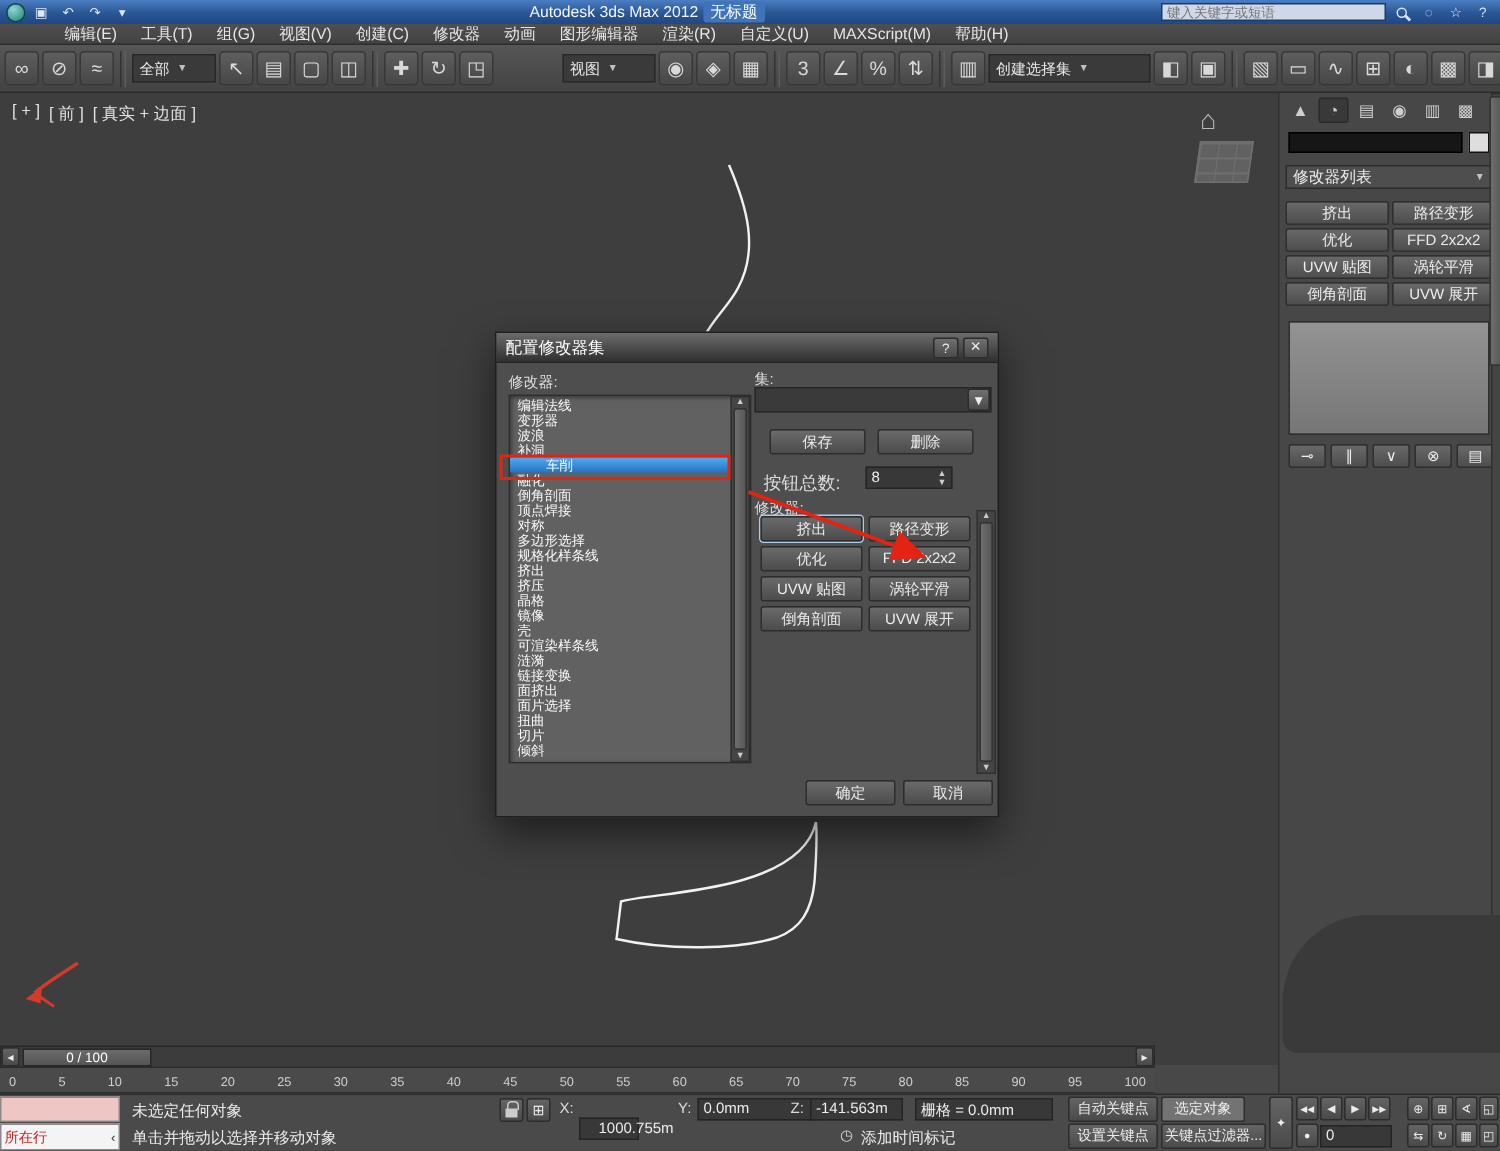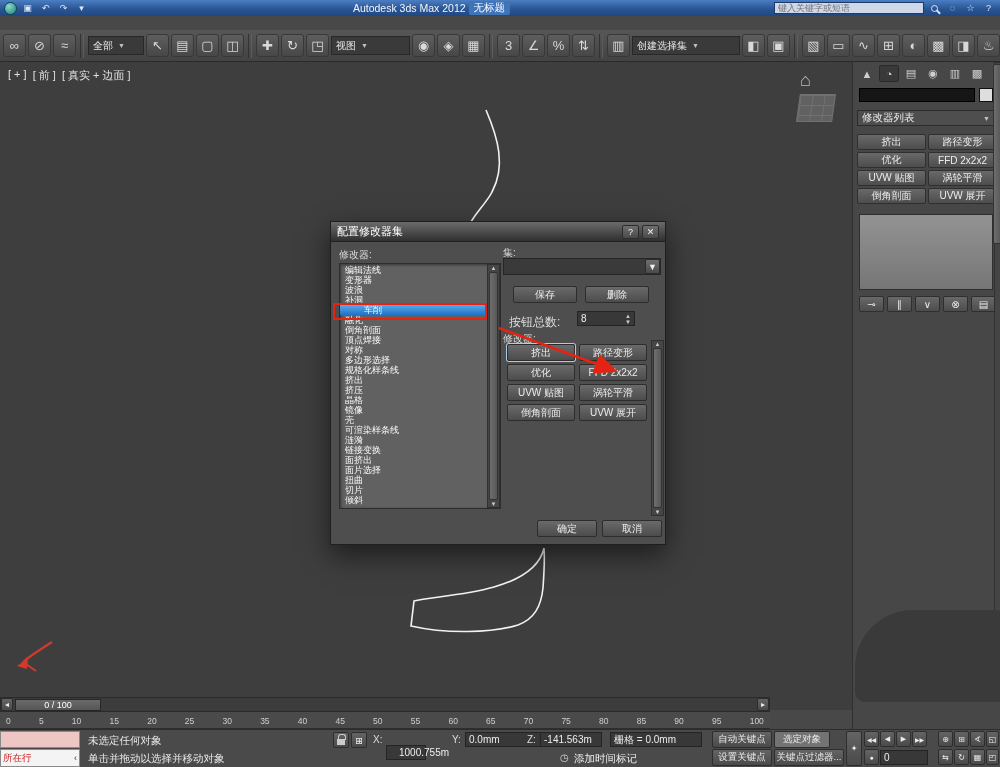--- a/index.html
+++ b/index.html
@@ -77,39 +77,53 @@
     <span style="flex:1"></span>
     <input class="search" placeholder="键入关键字或短语" style="">
     <span class="qbtn">
         <span class="magico"></span>
       </span>
     <span class="qbtn">◌</span>
     <span class="qbtn">☆</span>
     <span class="qbtn">?</span>
   </div>
 
+  <div class="abs menubar" style="left:0;top:16px;width:1000px;height:14px;">
+    <span class="mitm">编辑(E)</span>
+    <span class="mitm">工具(T)</span>
+    <span class="mitm">组(G)</span>
+    <span class="mitm">视图(V)</span>
+    <span class="mitm">创建(C)</span>
+    <span class="mitm">修改器</span>
+    <span class="mitm">动画</span>
+    <span class="mitm">图形编辑器</span>
+    <span class="mitm">渲染(R)</span>
+    <span class="mitm">自定义(U)</span>
+    <span class="mitm">MAXScript(M)</span>
+    <span class="mitm">帮助(H)</span>
+  </div>
 
   <div class="abs toolbar" style="left:0;top:30px;width:1000px;height:32px;">
     <span class="tbtn">∞</span>
     <span class="tbtn">⊘</span>
     <span class="tbtn">≈</span>
     <span class="tsep"></span>
     <span class="tdrop" style="width:56px;">
         <i>全部</i>
         <b class="dar">▼</b>
       </span>
     <span class="tbtn">↖</span>
     <span class="tbtn">▤</span>
     <span class="tbtn">▢</span>
     <span class="tbtn">◫</span>
     <span class="tsep"></span>
     <span class="tbtn">✚</span>
     <span class="tbtn">↻</span>
     <span class="tbtn">◳</span>
-    <span class="tdrop" style="width:79px;">
+    <span class="tdrop" style="width:62px;margin-left:44px;">
         <i>视图</i>
         <b class="dar">▼</b>
       </span>
     <span class="tbtn">◉</span>
     <span class="tbtn">◈</span>
     <span class="tbtn">▦</span>
     <span class="tsep"></span>
     <span class="tbtn">3</span>
     <span class="tbtn">∠</span>
     <span class="tbtn">%</span>

